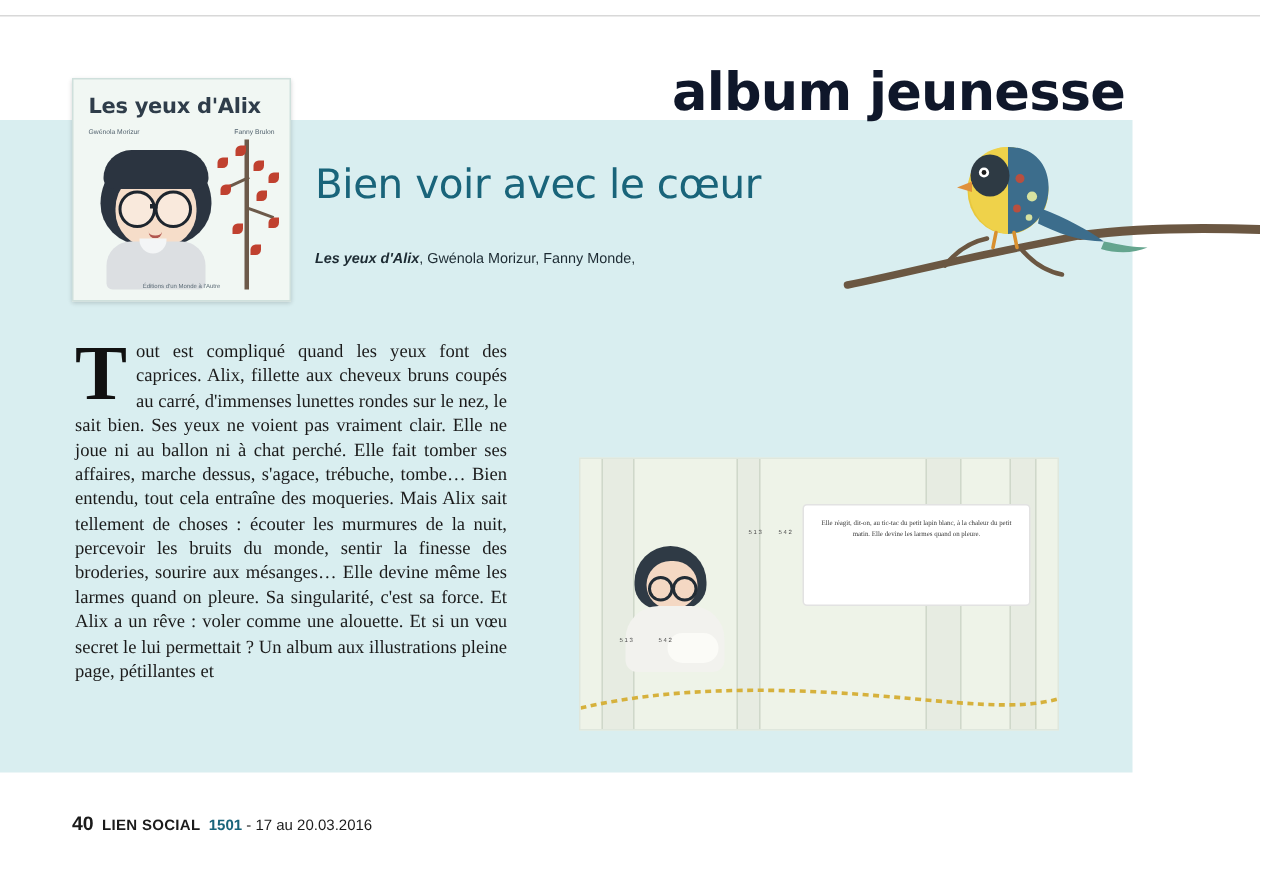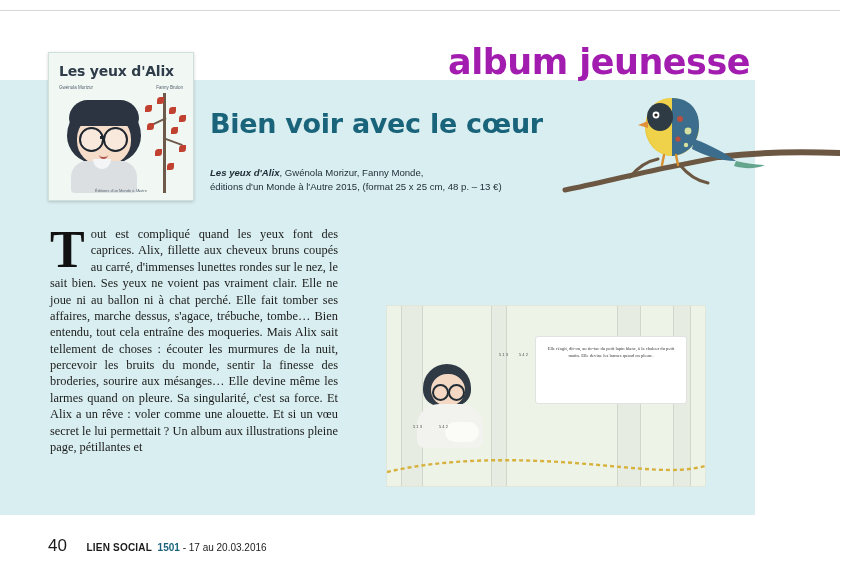--- a/index.html
+++ b/index.html
@@ -21,21 +21,21 @@
   .tint-band{
     position:absolute;left:0;top:80px;width:755px;height:435px;
     background:#d9eef0;
   }
   .header-title{
     position:absolute;right:96px;top:42px;
     font-family:"DejaVu Sans",sans-serif;
     font-weight:bold;
     font-size:35px;
     letter-spacing:-0.5px;
-    color:#a21caf;
+    color:#0f172a;
     white-space:nowrap;
   }
   
   .cover{
     position:absolute;left:48px;top:52px;width:144px;height:147px;
     background:#f1f7f3;
     border:1px solid #cfe0dc;
     box-shadow:0 1px 3px rgba(0,0,0,.18);
     overflow:hidden;
   }
@@ -87,21 +87,21 @@
     position:absolute;left:44px;top:106px;width:18px;height:10px;background:#f3f5f6;border-radius:0 0 9px 9px;
   }
   .cv-tree{
     position:absolute;right:4px;top:40px;width:48px;height:100px;
   }
   .cv-leaf{position:absolute;width:7px;height:7px;background:#c0412f;border-radius:50% 0 50% 0;}
   .cv-branch{position:absolute;background:#6d5a4a;}
   
   .art-title{
     position:absolute;left:210px;top:108px;
-    font-family:"DejaVu Sans",sans-serif;font-weight:bold;font-size:27px;
+    font-family:"DejaVu Sans",sans-serif;font-weight:normal;font-size:27px;
     color:#19647a;letter-spacing:-0.3px;
   }
   .credits{
     position:absolute;left:210px;top:166px;width:330px;
     font-size:9.6px;line-height:1.45;color:#1d2b33;
   }
   
   .bird-wrap{position:absolute;left:560px;top:95px;width:285px;height:125px;}
   
   .col{
@@ -148,22 +148,22 @@
   .kid-g.r{left:61px;}
   .kid-body{position:absolute;left:30px;top:98px;width:66px;height:44px;background:#f2f2ee;border-radius:22px 22px 8px 8px;}
   .cat{position:absolute;left:58px;top:116px;width:34px;height:20px;background:#fbfbf7;border-radius:12px;}
   .rope{position:absolute;left:0;top:150px;width:318px;height:24px;}
   .tag{position:absolute;font-size:4px;color:#4b4b4b;}
   
   .footer{
     position:absolute;left:48px;bottom:28px;
     font-family:"Liberation Sans",sans-serif;font-size:10px;color:#1b1b1b;
   }
-  .footer .pg{font-weight:normal;font-size:17px;}
-  .footer .mag{font-weight:bold;font-size:10px;letter-spacing:.2px;margin-left:14px;}
+  .footer .pg{font-weight:bold;font-size:13px;}
+  .footer .mag{font-weight:bold;font-size:10px;letter-spacing:.2px;}
   .footer .iss{color:#19647a;font-weight:bold;}
   .footer .dt{color:#1b1b1b;}
   .right-edge{
     position:absolute;right:0;top:0;width:6px;height:584px;background:#ffffff;
   }
 </style>
 </head>
 <body>
 
 <div class="page">
@@ -204,21 +204,20 @@
     <div class="cv-body"></div>
     <div class="cv-collar"></div>
 
     <div class="cv-pub">Éditions d'un Monde à l'Autre</div>
   </div>
 
   <div class="art-title">Bien voir avec le cœur</div>
 
   <div class="credits">
     <span style="font-style:italic;font-weight:bold;">Les yeux d'Alix</span><span>, Gwénola Morizur, Fanny Monde,</span><br>
-    <span>éditions d'un Monde à l'Autre 2015, (format 25 x 25 cm, 48 p. – 13 €)</span>
   </div>
 
   <div class="bird-wrap">
     <svg width="285" height="125" viewBox="0 0 285 125">
       <path d="M5 95 C40 88, 70 80, 110 72 L160 62" stroke="#6b5742" stroke-width="5" fill="none" stroke-linecap="round"></path>
       <path d="M160 62 C190 58, 225 56, 280 58" stroke="#6b5742" stroke-width="6" fill="none" stroke-linecap="round"></path>
       <path d="M70 82 C78 72, 88 66, 98 64" stroke="#6b5742" stroke-width="3" fill="none" stroke-linecap="round"></path>
       <path d="M120 70 C128 80, 138 86, 148 88" stroke="#6b5742" stroke-width="3" fill="none" stroke-linecap="round"></path>
 
       <ellipse cx="112" cy="32" rx="27" ry="29" fill="#e8c83c"></ellipse>

